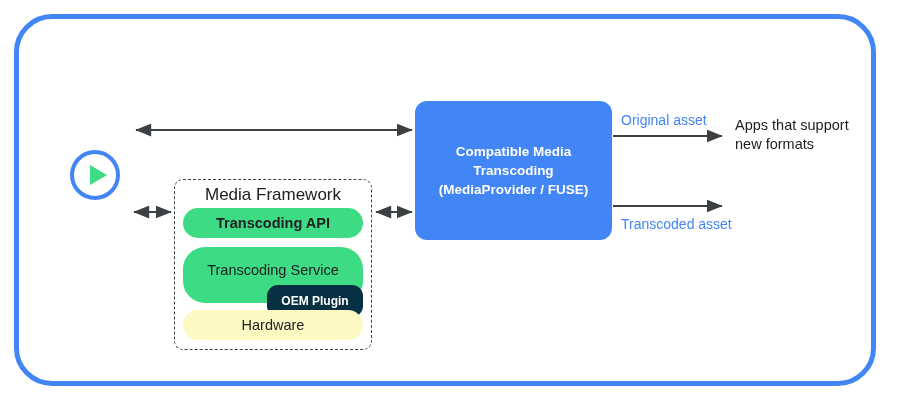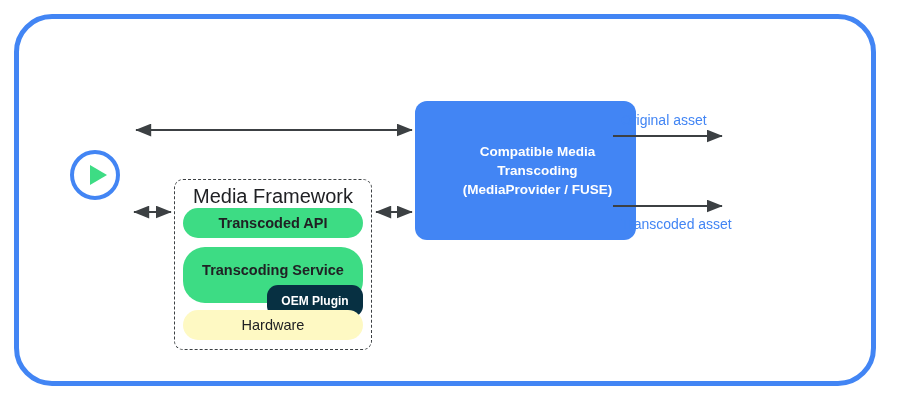--- a/index.html
+++ b/index.html
@@ -75,21 +75,21 @@
     border: 1.6px dashed #3c4043;
     border-radius: 9px;
     background: transparent;
   }
   .framework-title {
     position: absolute;
     left: 174px;
     top: 185px;
     width: 198px;
     text-align: center;
-    font-size: 20px;
+    font-size: 17px;
     color: #202124;
   }
   .stack-item {
     position: absolute;
     left: 183px;
     width: 180px;
     box-sizing: border-box;
     border-radius: 22px;
     display: flex;
     align-items: center;
@@ -100,21 +100,21 @@
   .stack-api {
     top: 208px;
     height: 30px;
     background: #3ddc84;
     font-weight: bold;
   }
   .stack-service {
     top: 247px;
     height: 56px;
     background: #3ddc84;
-    font-weight: bold;
+    font-weight: normal;
     align-items: flex-start;
     padding-top: 15px;
   }
   .stack-hardware {
     top: 310px;
     height: 30px;
     background: #fef9c3;
   }
   .oem-pill {
     position: absolute;
@@ -143,21 +143,20 @@
     background: #4285f4;
     color: #ffffff;
     font-size: 13.5px;
     font-weight: bold;
     line-height: 19px;
     text-align: center;
     display: flex;
     align-items: center;
     justify-content: center;
     white-space: pre-line;
-    padding-left: 24px;
   }
 
   
   .arrow-layer {
     position: absolute;
     left: 0;
     top: 0;
     width: 898px;
     height: 404px;
     pointer-events: none;
@@ -190,21 +189,21 @@
 
   <div class="outer-frame"></div>
 
   <div class="video-icon">
     <div class="play-tri"></div>
   </div>
 
   <div class="framework-box"></div>
   <div class="framework-title">Media Framework</div>
 
-  <div class="stack-item stack-api">Transcoded API</div>
+  <div class="stack-item stack-api">Transcoding API</div>
 
   <div class="stack-item stack-service">Transcoding Service</div>
 
   <div class="oem-pill">OEM Plugin</div>
 
   <div class="stack-item stack-hardware">Hardware</div>
 
   <div class="cmt-box">Compatible Media
 Transcoding
 (MediaProvider / FUSE)</div>
@@ -226,14 +225,16 @@
     <line x1="376" y1="212" x2="412" y2="212" stroke="#3c4043" stroke-width="2" marker-start="url(#ah-start)" marker-end="url(#ah-end)"></line>
 
     <line x1="613" y1="136" x2="722" y2="136" stroke="#3c4043" stroke-width="2" marker-end="url(#ah-end)"></line>
 
     <line x1="613" y1="206" x2="722" y2="206" stroke="#3c4043" stroke-width="2" marker-end="url(#ah-end)"></line>
   </svg>
 
   <div class="asset-label asset-original">Original asset</div>
   <div class="asset-label asset-transcoded">Transcoded asset</div>
 
+  <div class="apps-label apps-support">Apps that support
+new formats</div>
 
 </div>
 
 </body></html>

